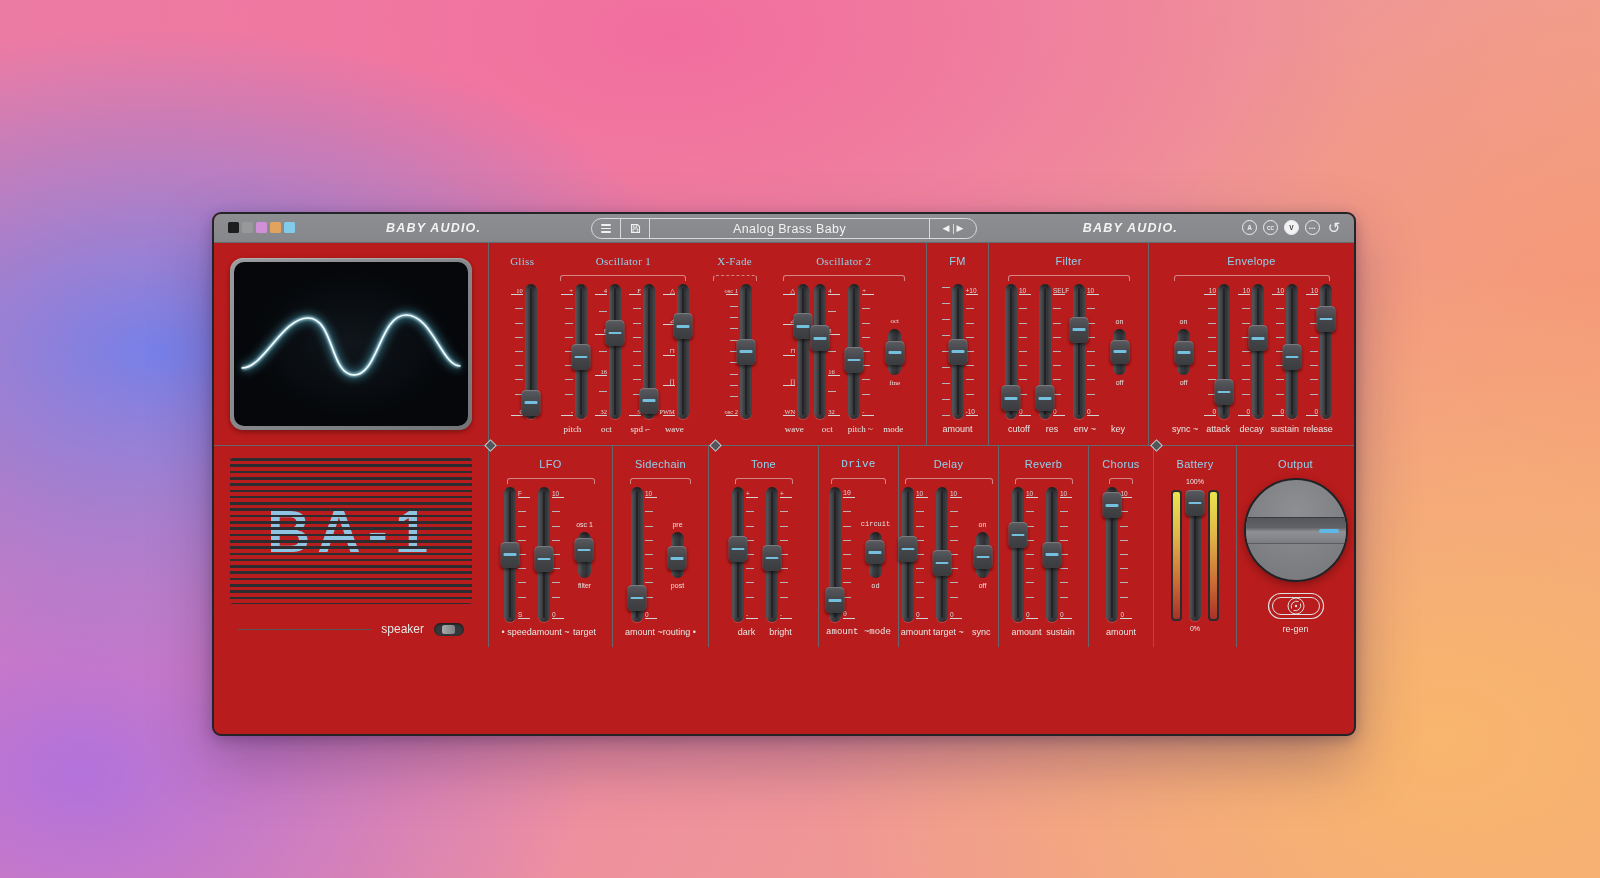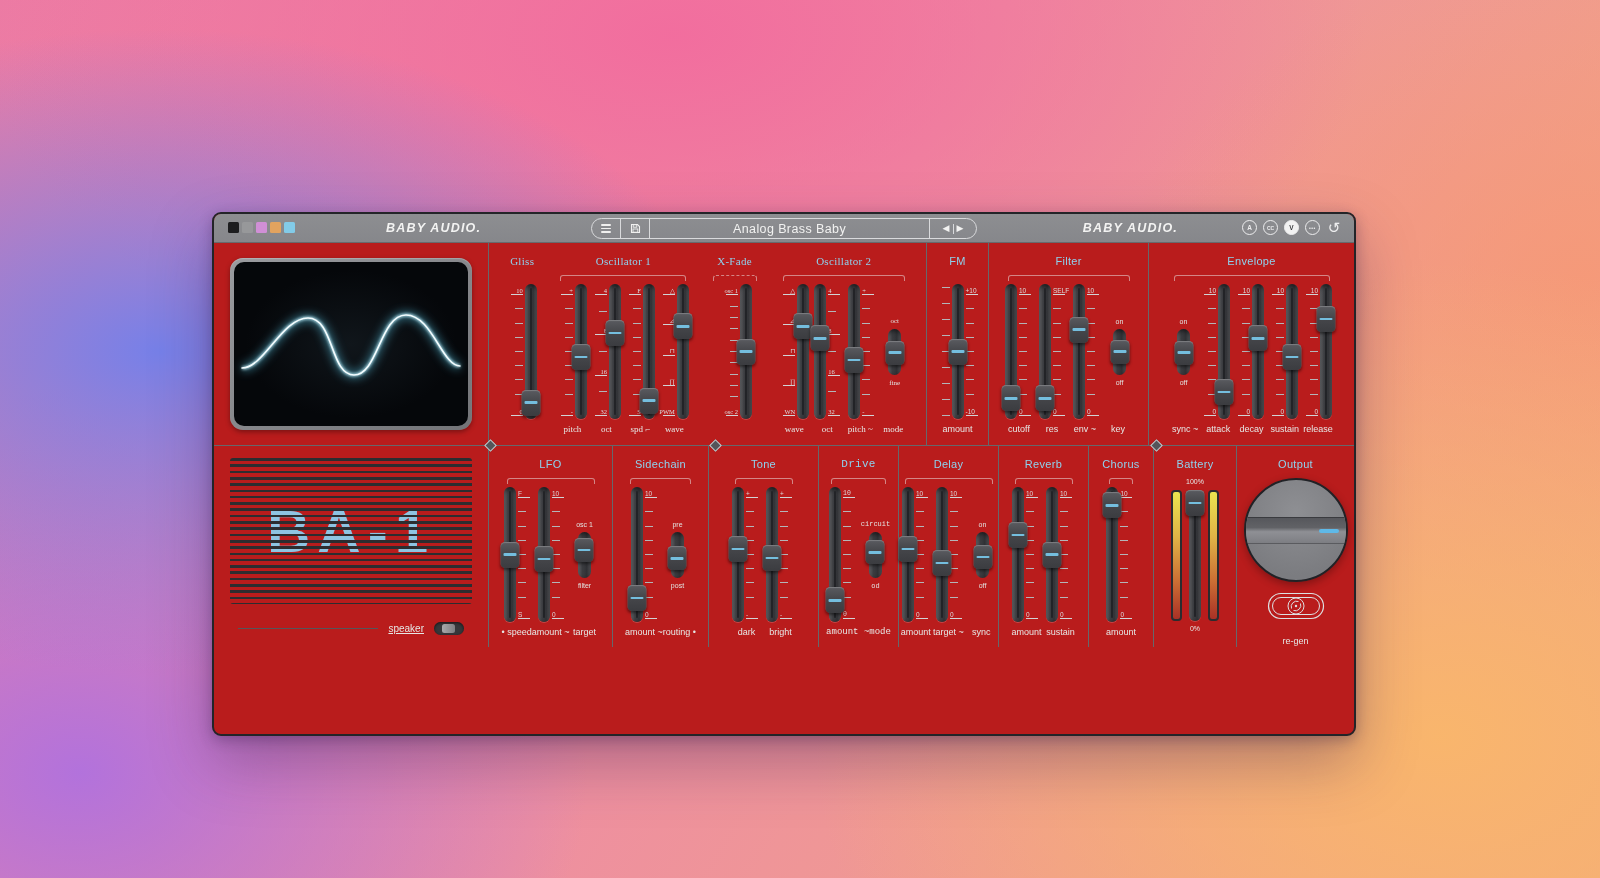--- a/index.html
+++ b/index.html
@@ -108,40 +108,40 @@
     background:linear-gradient(145deg,#9a9b9f,#737478);box-shadow:0 2px 5px rgba(0,0,0,.35), inset 0 1px 1px rgba(255,255,255,.25);}
   .scope{width:234px;height:164px;border-radius:10px;background:radial-gradient(closest-side,#10161b,#05070a 90%);display:block;}
   
   .grille{position:relative;margin:12px 16px 0;width:242px;height:146px;}
   .ba1{position:absolute;inset:0;display:flex;align-items:center;justify-content:center;z-index:1;
     font-size:60px;font-weight:bold;color:#8ec4e2;letter-spacing:7px;}
   .stripes{position:absolute;inset:0;z-index:2;border-radius:3px;
     background:repeating-linear-gradient(to bottom,#2c2d30 0 2.6px,rgba(0,0,0,0) 2.6px 6.3px);}
   .speaker-row{display:flex;align-items:center;gap:10px;padding:0 24px;margin-top:18px;}
   .sline{flex:1;height:1px;background:#55565a;}
-  .speaker-label{font-size:10px;color:#e6e7e5;text-decoration:underline;}
+  .speaker-label{font-size:12px;color:#e6e7e5;}
   .spk-switch{position:relative;width:30px;height:13px;border-radius:6.5px;background:#36373a;box-shadow:inset 0 1px 3px rgba(0,0,0,.6);cursor:pointer;}
   .spk-knob{position:absolute;left:8px;top:2px;width:13px;height:9px;border-radius:2.5px;background:linear-gradient(90deg,#a8a9ab,#7e7f82);}
   
   .bat-top{font-size:7px;color:#e6e7e5;text-align:center;margin-bottom:3px;}
   .bat-row{display:flex;justify-content:center;align-items:flex-start;gap:7px;}
   .meter{width:11px;height:131px;margin-top:2px;border:2px solid #2b2c2f;border-radius:4px;box-sizing:border-box;
     background:linear-gradient(180deg,#eae44f 0%,#e0b446 35%,#cc6f34 70%,#a93126 100%);}
   .bat-bottom{font-size:7px;color:#e6e7e5;text-align:center;margin-top:4px;}
   
   .knob-wrap{display:flex;justify-content:center;margin-top:4px;}
   .knob{position:relative;width:104px;height:104px;border-radius:50%;overflow:hidden;
     background:radial-gradient(circle at 50% 32%,#8e8f93,#7b7c80 75%);
     border:2.5px solid #212226;box-sizing:border-box;box-shadow:0 3px 8px rgba(0,0,0,.3);}
   .slot{position:absolute;left:-2px;right:-2px;top:50%;height:25px;margin-top:-13px;
     background:linear-gradient(180deg,#56575c 0%,#616266 38%,#8f9095 55%,#7d7e83 100%);
     border-top:1.5px solid #3a3b3f;border-bottom:1.5px solid #5a5b5f;}
   .indicator{position:absolute;right:9px;top:50%;margin-top:-2px;width:20px;height:4px;border-radius:2px;background:#5fb9e8;}
   .regen{display:flex;flex-direction:column;align-items:center;margin-top:10px;}
-  .regen-label{font-size:9px;color:#e6e7e5;margin-top:16px;}
+  .regen-label{font-size:9px;color:#e6e7e5;margin-top:4px;}
   .diamond{position:absolute;width:7px;height:7px;background:#54555a;border:1px solid #caccce;transform:rotate(45deg);z-index:5;}
 </style>
 </head>
 <body>
 
 <div class="plugin">
 
   <div class="titlebar">
     <div class="swatches">
         <span class="swatch" style="background: rgb(29, 29, 31);"></span>

